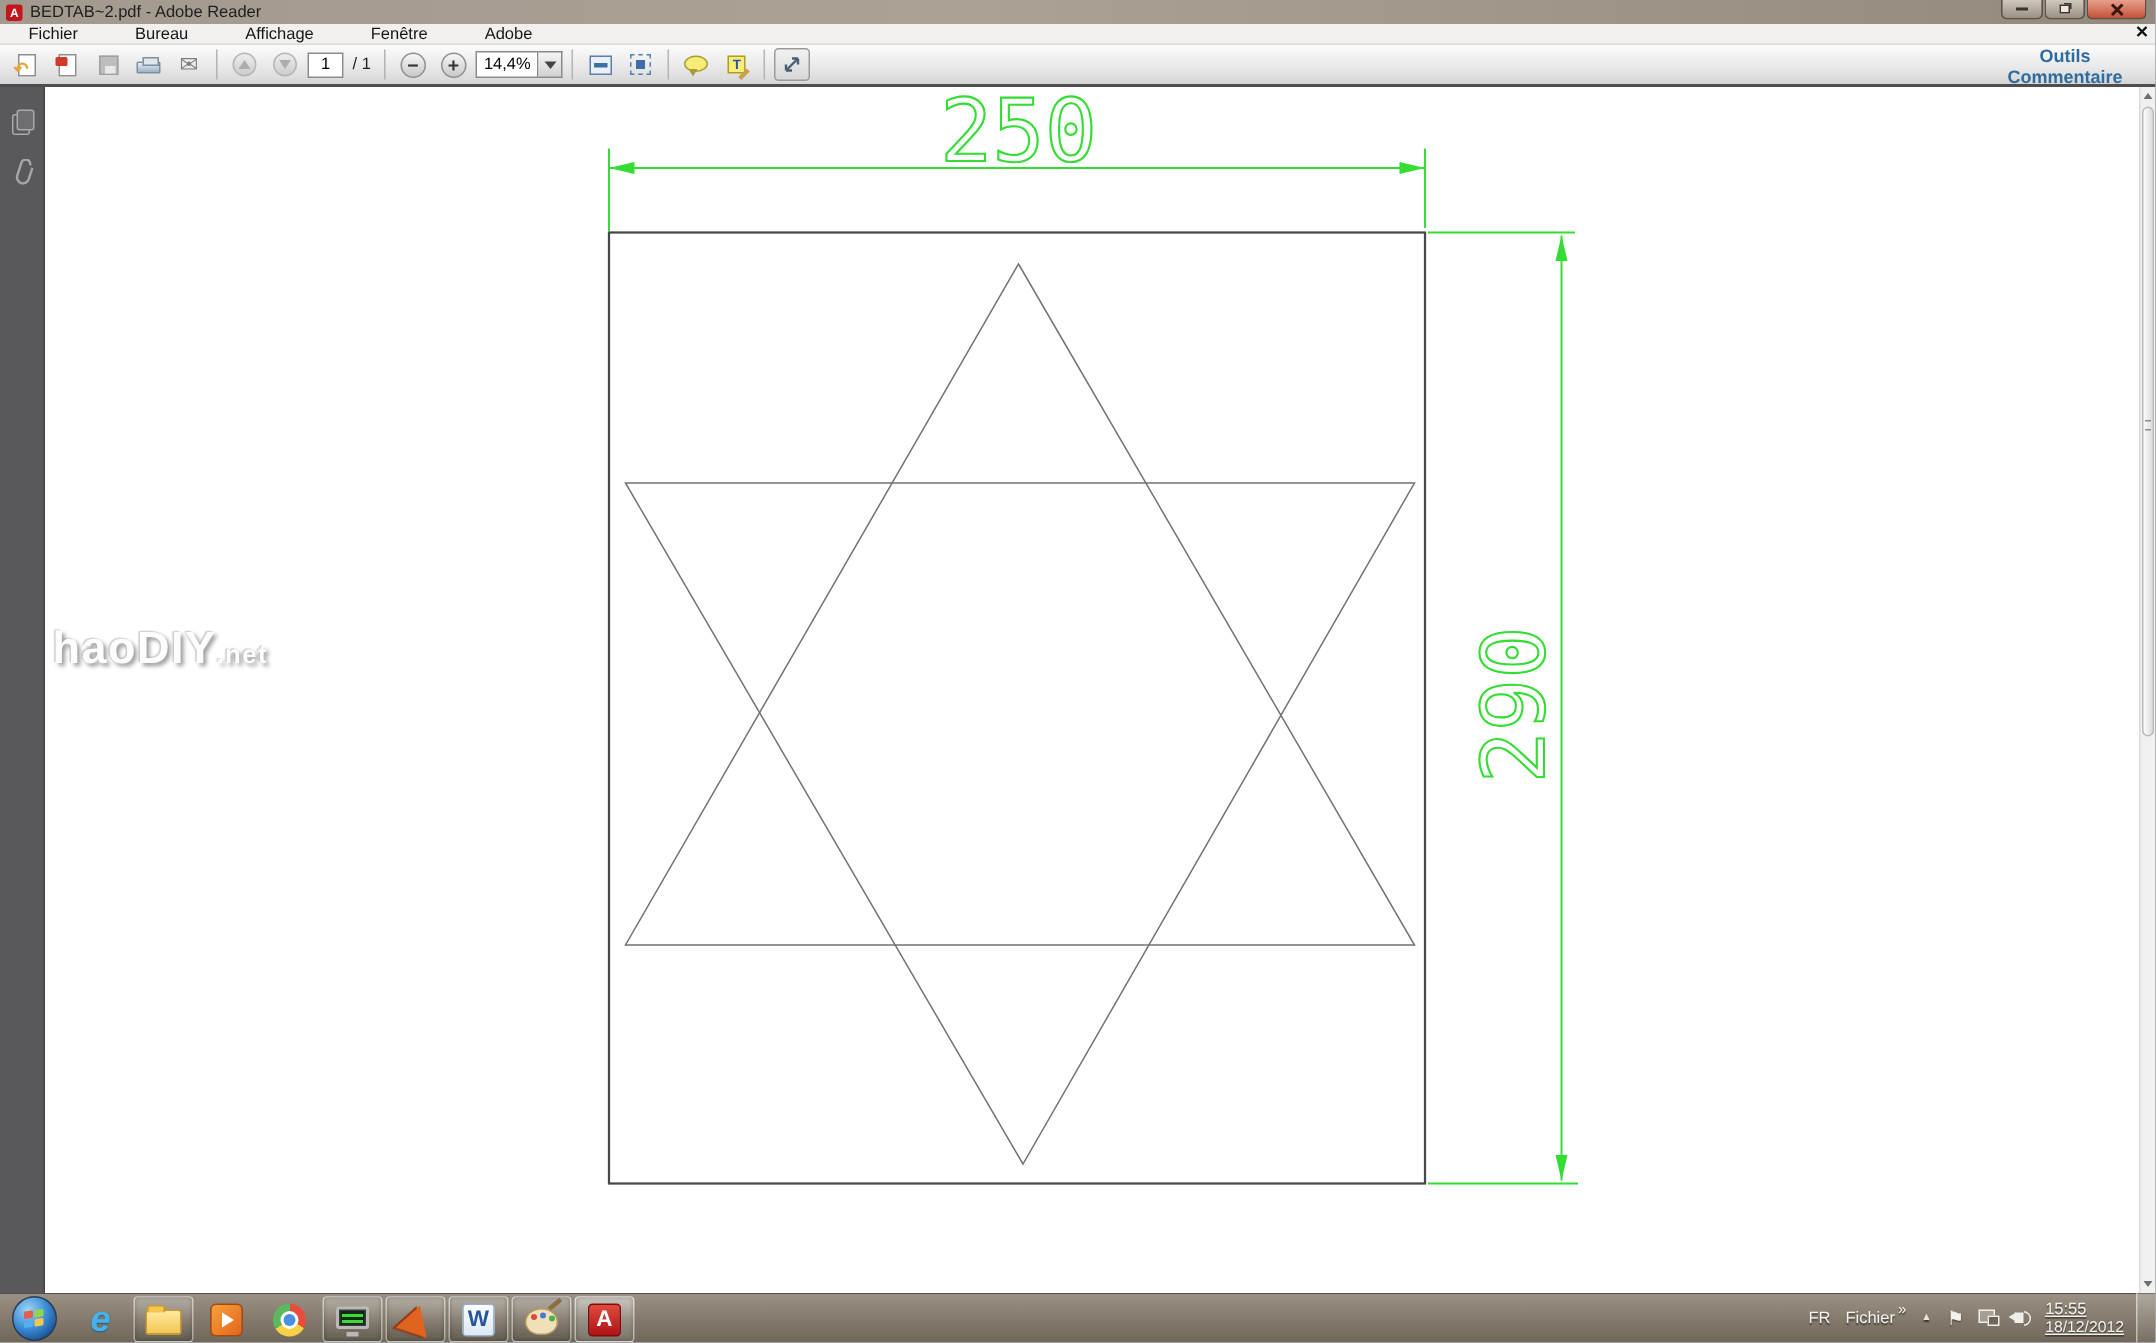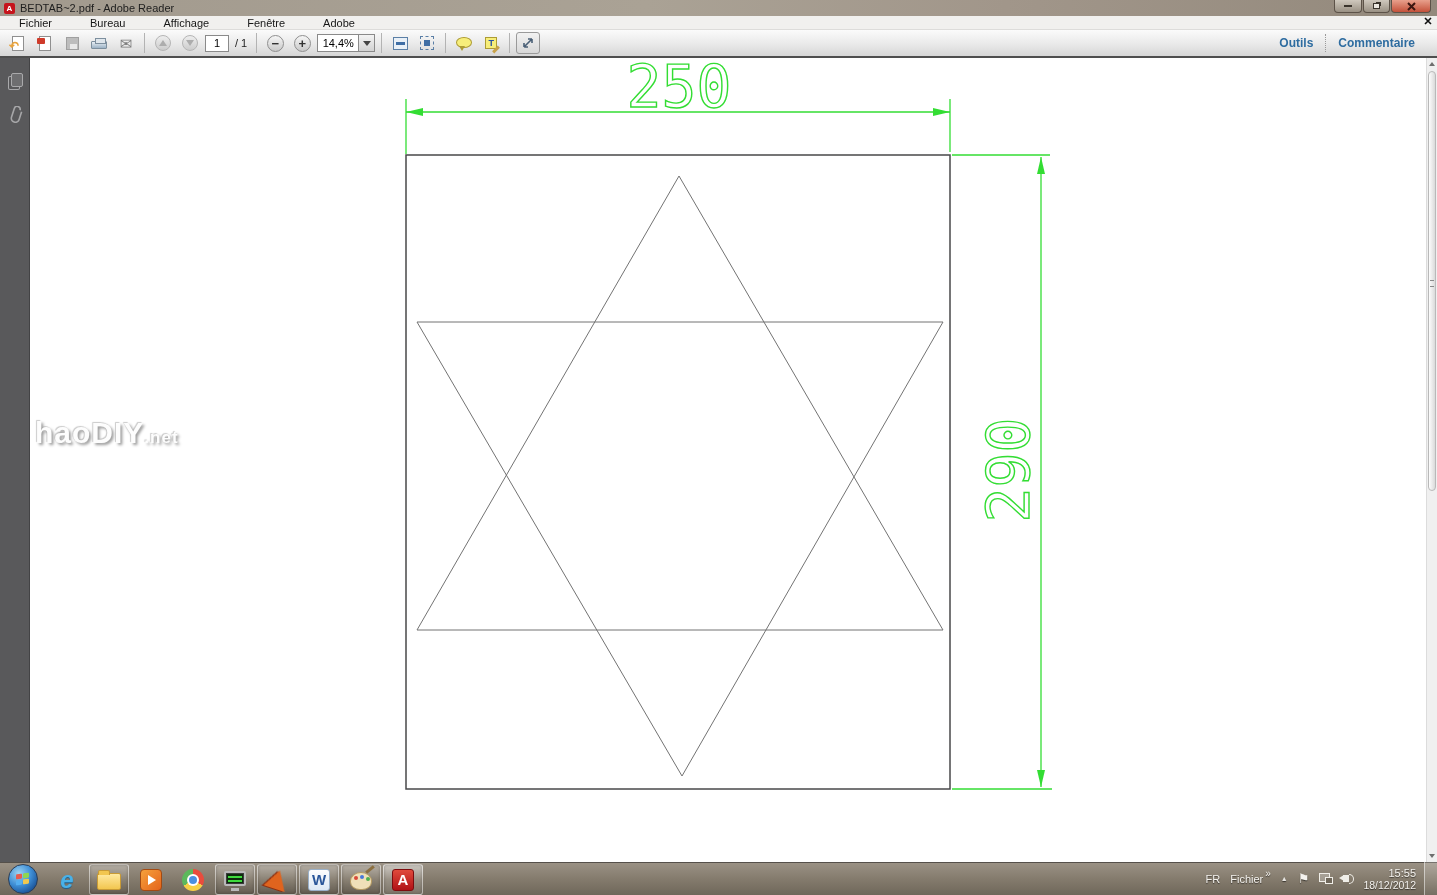--- a/index.html
+++ b/index.html
@@ -58,21 +58,21 @@
   .fitw:before { content:""; position:absolute; left:2px; top:4px; right:2px; height:3px; background:#3f6ea5; }
   .fitp { width:14px; height:14px; border:1px dashed #5b7fa6; position:relative; }
   .fitp:before { content:""; position:absolute; left:3px; top:3px; width:6px; height:6px; background:#3f6ea5; }
   .bubble { width:16px; height:11px; background:#f7ee7a; border:1px solid #ad9c34; border-radius:50%; position:relative; margin-top:-2px; }
   .bubble:after { content:""; position:absolute; left:2px; bottom:-4px; width:0; height:0;
     border-left:3px solid transparent; border-right:3px solid transparent; border-top:5px solid #ad9c34; }
   .hl-box { width:12px; height:12px; background:#f7ee7a; border:1px solid #ad9c34; font-size:9px; font-weight:bold; color:#2a52a0;
     display:flex; align-items:center; justify-content:center; position:relative; }
   .hl-box:after { content:""; position:absolute; right:-4px; bottom:-3px; width:8px; height:3px; background:#c8a24a; transform:rotate(-45deg); }
   .rd-btn { border:1px solid #9a9a9a; background:linear-gradient(#f2f2f2,#d8d8d8); }
-  .toolbar-right { position:absolute; right:10px; top:0; height:26px; display:flex; align-items:center; font-size:12px; font-weight:bold; }
+  .toolbar-right { position:absolute; right:10px; top:0; height:26px; display:flex; align-items:center; font-size:12px; font-weight:bold;flex-direction:column; }
   .tr-link { color:#2e6ca0; padding:0 12px; }
   .tr-divider { width:1px; height:18px; border-left:1px dotted #9a9a9a; }
 
   
   .sidebar { position:absolute; left:0; top:58px; width:30px; height:804px; background:#59595b; border-right:1px solid #434345; }
   .side-icon { width:30px; height:28px; display:flex; align-items:center; justify-content:center; }
   .pages-ic { width:12px; height:14px; border:1px solid #a9a9ab; border-radius:2px; background:#6e6e70; box-shadow:-3px 3px 0 -1px #59595b, -3px 3px 0 0 #a9a9ab; margin-left:3px; }
 
   
   .content { position:absolute; left:31px; top:58px; width:1395px; height:804px; background:#ffffff; overflow:hidden; }
@@ -134,21 +134,21 @@
   .tray-item { margin-right:10px; display:flex; align-items:center; }
   .chev { font-size:10px; position:relative; top:-5px; margin-left:2px; }
   .hidden-tri { font-size:7px; color:#e8e6e2; }
   .flag-glyph { font-size:13px; }
   .net-ic { width:14px; height:11px; position:relative; }
   .net-ic:before { content:""; position:absolute; left:0; top:0; width:9px; height:7px; border:1px solid #f0eee8; background:rgba(255,255,255,.25); }
   .net-ic:after { content:""; position:absolute; right:0; bottom:0; width:6px; height:5px; border:1px solid #f0eee8; background:#6f675a; }
   .spk { width:6px; height:7px; background:#f0eee8; position:relative; margin-right:4px; }
   .spk:before { content:""; position:absolute; left:-4px; top:0; border-top:3px solid transparent; border-bottom:3px solid transparent; border-right:5px solid #f0eee8; margin-top:0; }
   .spk:after { content:""; position:absolute; right:-5px; top:-1px; width:4px; height:8px; border:1px solid #f0eee8; border-left:none; border-radius:0 6px 6px 0; }
-  .clock { text-align:right; line-height:12px; font-size:11px; margin-right:8px; }
+  .clock { text-align:left; line-height:12px; font-size:11px; margin-right:8px;text-decoration:underline; }
   .clock .date { font-size:10.5px; }
   .show-desktop { width:13px; height:33px; border-left:1px solid rgba(255,255,255,.5); background:linear-gradient(rgba(255,255,255,.2),rgba(255,255,255,.05)); }
 </style>
 </head>
 <body>
 
 <div class="screen">
 
   <div class="titlebar">
     <div class="appicon">A</div>

